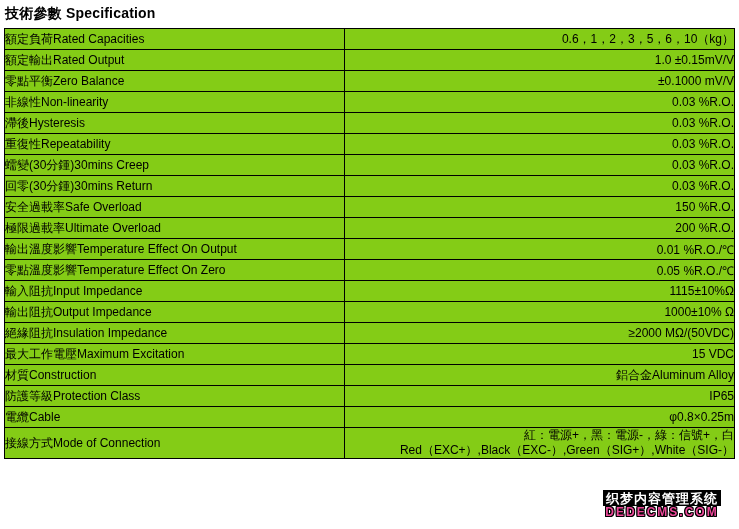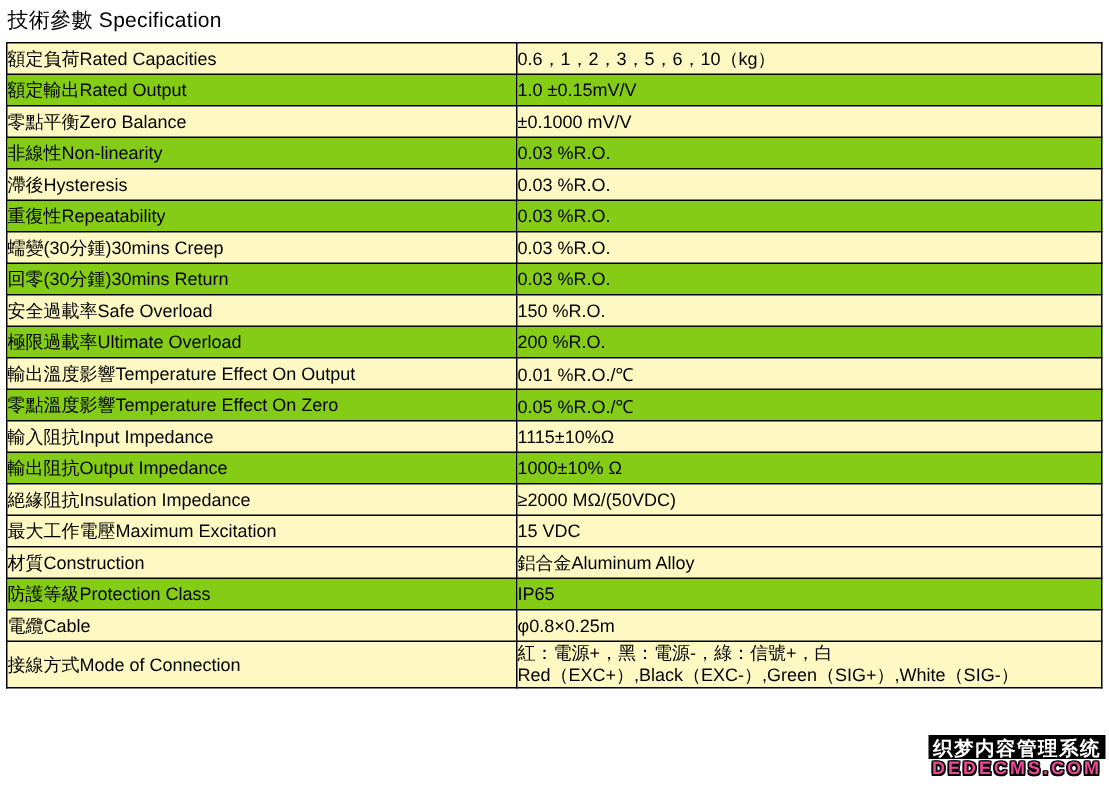--- a/index.html
+++ b/index.html
@@ -10,21 +10,21 @@
   .page {
     position: relative;
     width: 739px;
     height: 529px;
     background: #ffffff;
     font-family: "Liberation Sans", sans-serif;
     color: #000000;
     overflow: hidden;
   }
   .title {
-    font-weight: normal;
+    font-weight: bold;
     font-size: 14px;
     padding: 5px 0 5px 5px;
     letter-spacing: 0.2px;
   }
   table.spec-table {
     border-collapse: collapse;
     margin-left: 4px;
     width: 731px;
     table-layout: fixed;
   }
@@ -36,33 +36,33 @@
     vertical-align: middle;
     overflow: hidden;
     white-space: nowrap;
   }
   td.l {
     width: 339px;
     padding-left: 4px;
     text-align: left;
   }
   td.v {
-    text-align: left;
+    text-align: right;
   }
-  tr.shaded { background: #fef9c3; }
+  tr.shaded { background: #84cc16; }
   tr.plain  { background: #84cc16; }
   tr.dbl td { height: auto; }
   tr.dbl td.v div {
     line-height: 15px;
     font-size: 12px;
   }
   .watermark {
     position: absolute;
     top: 490px;
-    right: 2px;
+    right: 18px;
     text-align: center;
     line-height: 1;
   }
   .wm-line1 {
     background: #000000;
     color: #ffffff;
     font-weight: bold;
     font-size: 13px;
     padding: 2px 3px 1px 3px;
     letter-spacing: 1px;

